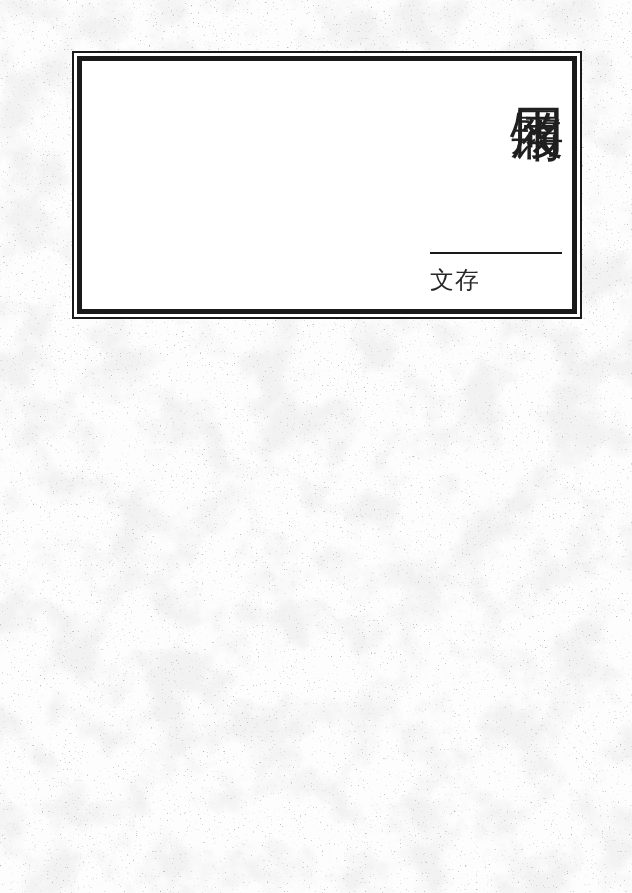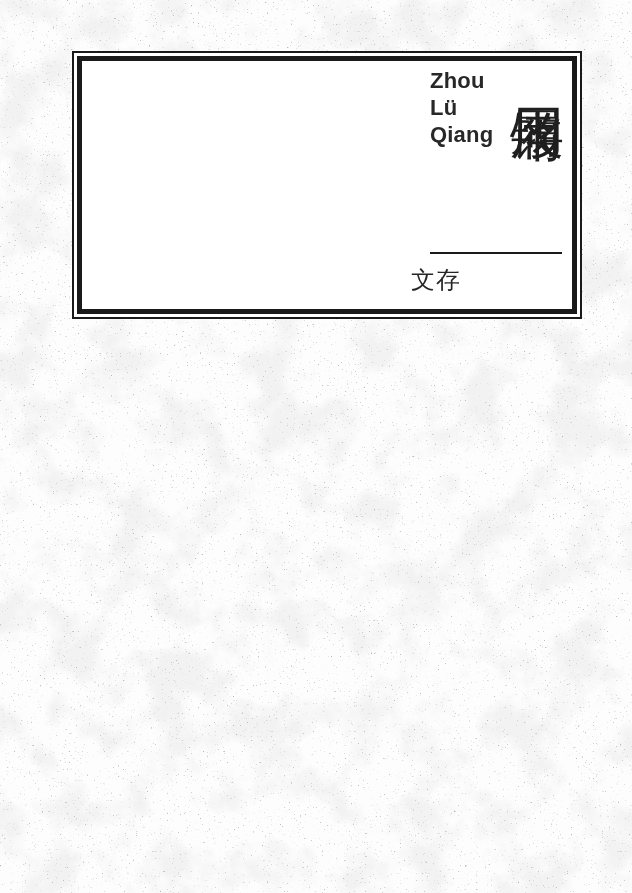--- a/index.html
+++ b/index.html
@@ -65,21 +65,21 @@
   .divider-rule {
     position: absolute;
     left: 348px;
     top: 191px;
     width: 132px;
     height: 2px;
     background: var(--ink);
   }
   .cjk-subtitle {
     position: absolute;
-    left: 329px;
+    left: 348px;
     top: 203px;
     font-family: "DejaVu Serif", "Liberation Serif", serif;
     font-size: 24px;
     letter-spacing: 1px;
     color: #262626;
   }
 </style>
 </head>
 <body>
 
@@ -103,23 +103,20 @@
       </filter>
     </defs>
     <rect width="632" height="893" fill="#fdfdfd"></rect>
     <rect width="632" height="893" filter="url(#splotch)"></rect>
     <rect width="632" height="893" filter="url(#speckle)" opacity="0.85"></rect>
   </svg>
 
   <div class="frame">
     <div class="frame-inner">
 
-      <div class="latin-name">Zhou
-Lü
-Qiang</div>
 
       <div class="cjk-title">周履锵</div>
 
       <div class="divider-rule"></div>
 
       <div class="cjk-subtitle">文存</div>
 
     </div>
   </div>
 

